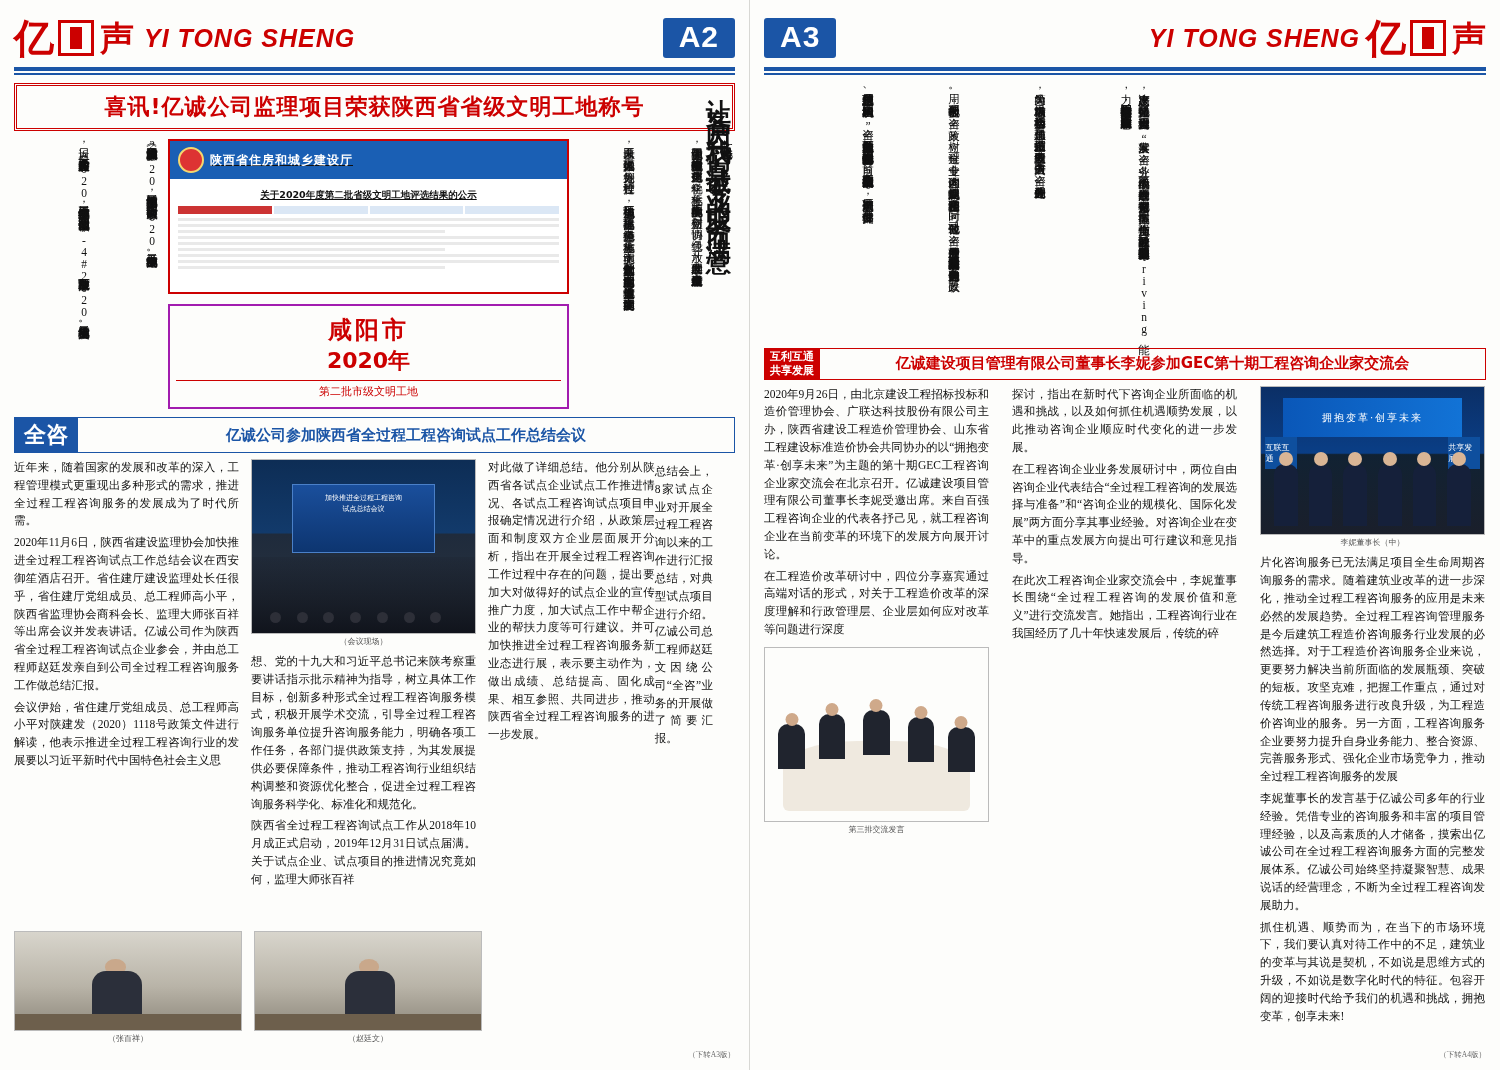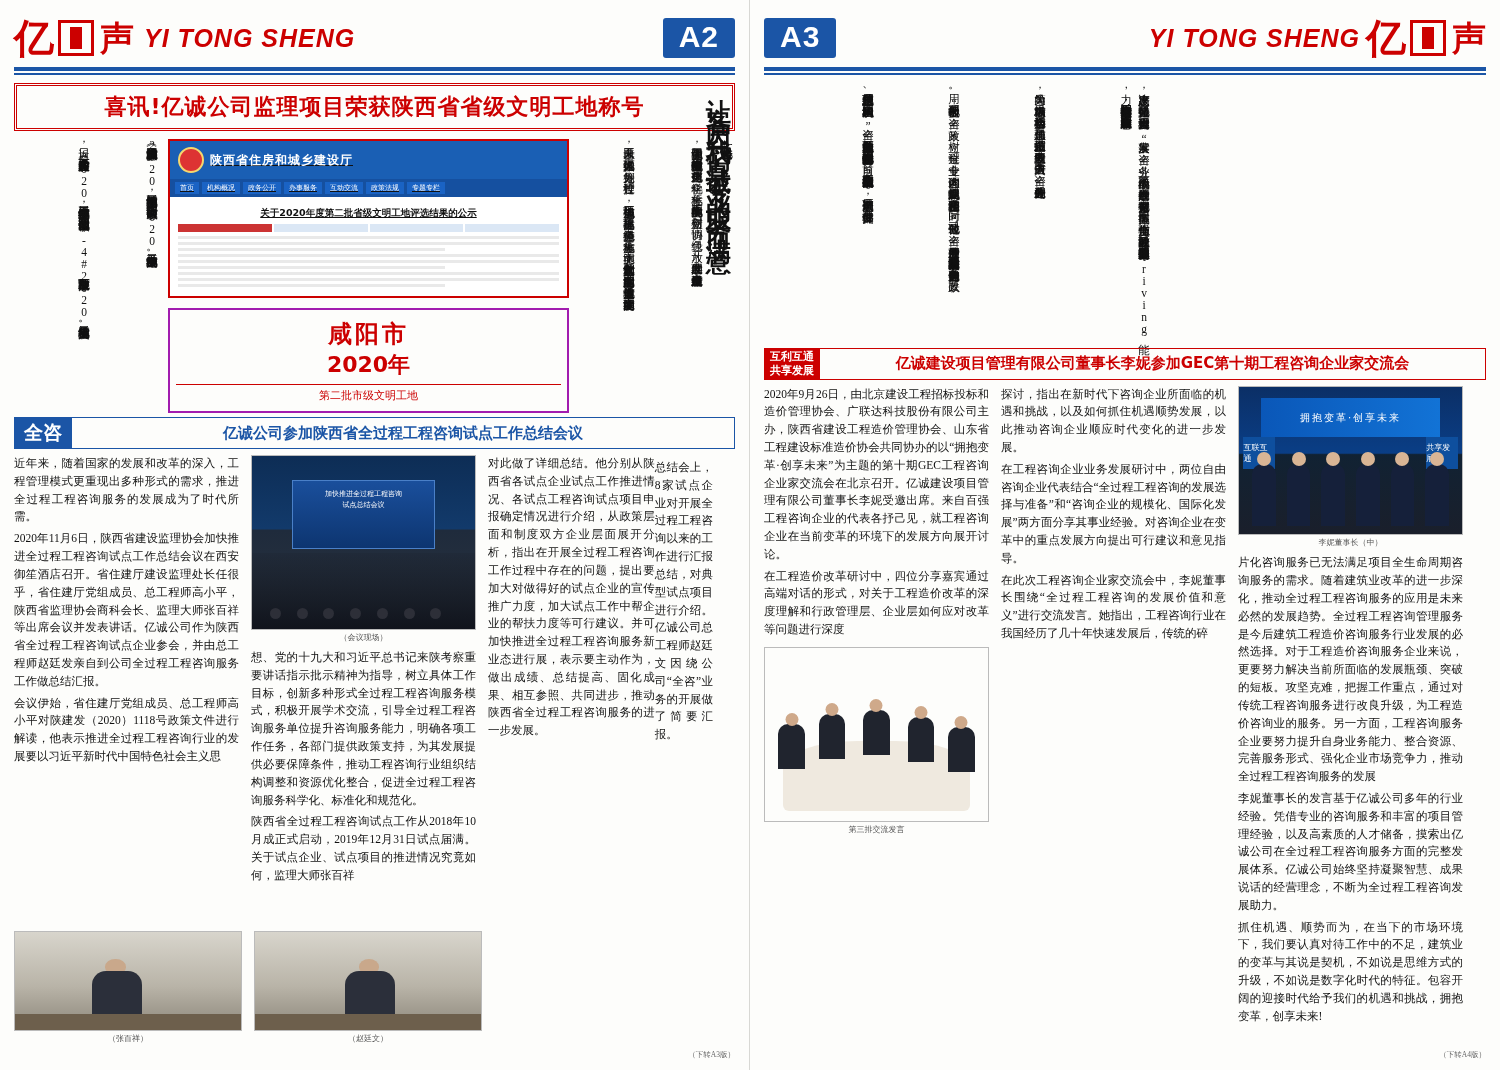--- a/index.html
+++ b/index.html
@@ -33,21 +33,21 @@
   .headline-band .hl {
     font-family:"DejaVu Sans", sans-serif; font-weight:bold; font-size:22px; color:#c00; letter-spacing:1px;
   }
 
   
   .body-col { font-size:11.5px; line-height:1.55; text-align:justify; }
   .vtext { writing-mode:vertical-rl; text-orientation:upright; }
 
   
   .sec-bar { display:flex; align-items:stretch; margin:8px 0 6px; }
-  .sec-tag { background:#1b55a6; color:#fff; font-family:"DejaVu Sans", sans-serif; font-weight:bold; font-size:19px; padding:3px 10px; display:flex; align-items:center; }
+  .sec-tag { background:#1b55a6; color:#fff; font-family:"DejaVu Sans", sans-serif; font-weight:bold; font-size:22px; padding:3px 10px; display:flex; align-items:center; }
   .sec-tag.red { background:#c00; }
   .sec-tag.twoline { flex-direction:column; font-size:11px; line-height:1.25; padding:2px 6px; text-align:left; }
   .sec-title { flex:1; border:1px solid #1b55a6; border-left:none; display:flex; align-items:center; justify-content:center; font-family:"DejaVu Sans", sans-serif; font-weight:bold; font-size:15px; color:#1b55a6; padding:2px 6px; text-align:center; }
   .sec-title.red { border-color:#c00; color:#c00; }
 
   
   .photo { position:relative; overflow:hidden; border:1px solid #bbb; }
   .cap { text-align:center; font-size:8px; color:#555; margin-top:2px; }
 
   
@@ -130,29 +130,20 @@
   <div style="display:flex; gap:8px; margin-top:8px; height:270px;">
     <div class="body-col vtext" style="width:78px; height:265px;">近日，陕西省住房和建设厅发布了《关于2020年度第二批省级文明工地评选结果公示》，亿诚公司监理的咸阳省福阳干休所3#-4#楼及地下车库项目荣获陕西省2020年度第二批省级文明工地称号。</div>
     <div class="body-col vtext" style="width:60px; height:265px;">咸阳市住房和城乡建设局发布的《关于命名2020年度第二批市级文明工地的通知》，该项目同时荣获咸阳市2020年第二批市级文明工地的称号。</div>
 
     <div style="flex:1; display:flex; flex-direction:column;">
       <div class="gov-shot" style="height:192px;">
         <div class="gov-top">
           <span class="gov-emblem"></span>
           <span class="gov-title">陕西省住房和城乡建设厅</span>
         </div>
-        <div class="gov-nav">
-          <span>首页</span>
-          <span>机构概况</span>
-          <span>政务公开</span>
-          <span>办事服务</span>
-          <span>互动交流</span>
-          <span>政策法规</span>
-          <span>专题专栏</span>
-        </div>
         <div class="gov-doc">
           <h4>关于2020年度第二批省级文明工地评选结果的公示</h4>
           <div class="gov-tabs">
             <i class="on"></i>
             <i></i>
             <i></i>
             <i></i>
           </div>
           <div class="gov-line"></div>
           <div class="gov-line"></div>
@@ -262,21 +253,21 @@
   </div>
 
   <div class="sec-bar">
     <div class="sec-tag red twoline">
       <span>互利互通</span>
       <span>共享发展</span>
     </div>
     <div class="sec-title red">亿诚建设项目管理有限公司董事长李妮参加GEC第十期工程咨询企业家交流会</div>
   </div>
 
-  <div style="display:flex; gap:12px; height:640px;">
+  <div style="display:flex; gap:23px; height:640px;">
     <div style="width:225px; display:flex; flex-direction:column;">
       <div class="body-col">2020年9月26日，由北京建设工程招标投标和造价管理协会、广联达科技股份有限公司主办，陕西省建设工程造价管理协会、山东省工程建设标准造价协会共同协办的以“拥抱变革·创享未来”为主题的第十期GEC工程咨询企业家交流会在北京召开。亿诚建设项目管理有限公司董事长李妮受邀出席。来自百强工程咨询企业的代表各抒己见，就工程咨询企业在当前变革的环境下的发展方向展开讨论。</div>
       <div class="body-col" style="margin-top:4px;">在工程造价改革研讨中，四位分享嘉宾通过高端对话的形式，对关于工程造价改革的深度理解和行政管理层、企业层如何应对改革等问题进行深度</div>
       <div class="photo ph-table" style="height:175px; margin-top:8px;">
         <div class="tabletop"></div>
         <div class="seat" style="left:6%; bottom:30%;"></div>
         <div class="seat" style="left:24%; bottom:36%;"></div>
         <div class="seat" style="left:44%; bottom:38%;"></div>
         <div class="seat" style="left:64%; bottom:34%;"></div>
         <div class="seat" style="left:82%; bottom:28%;"></div>

